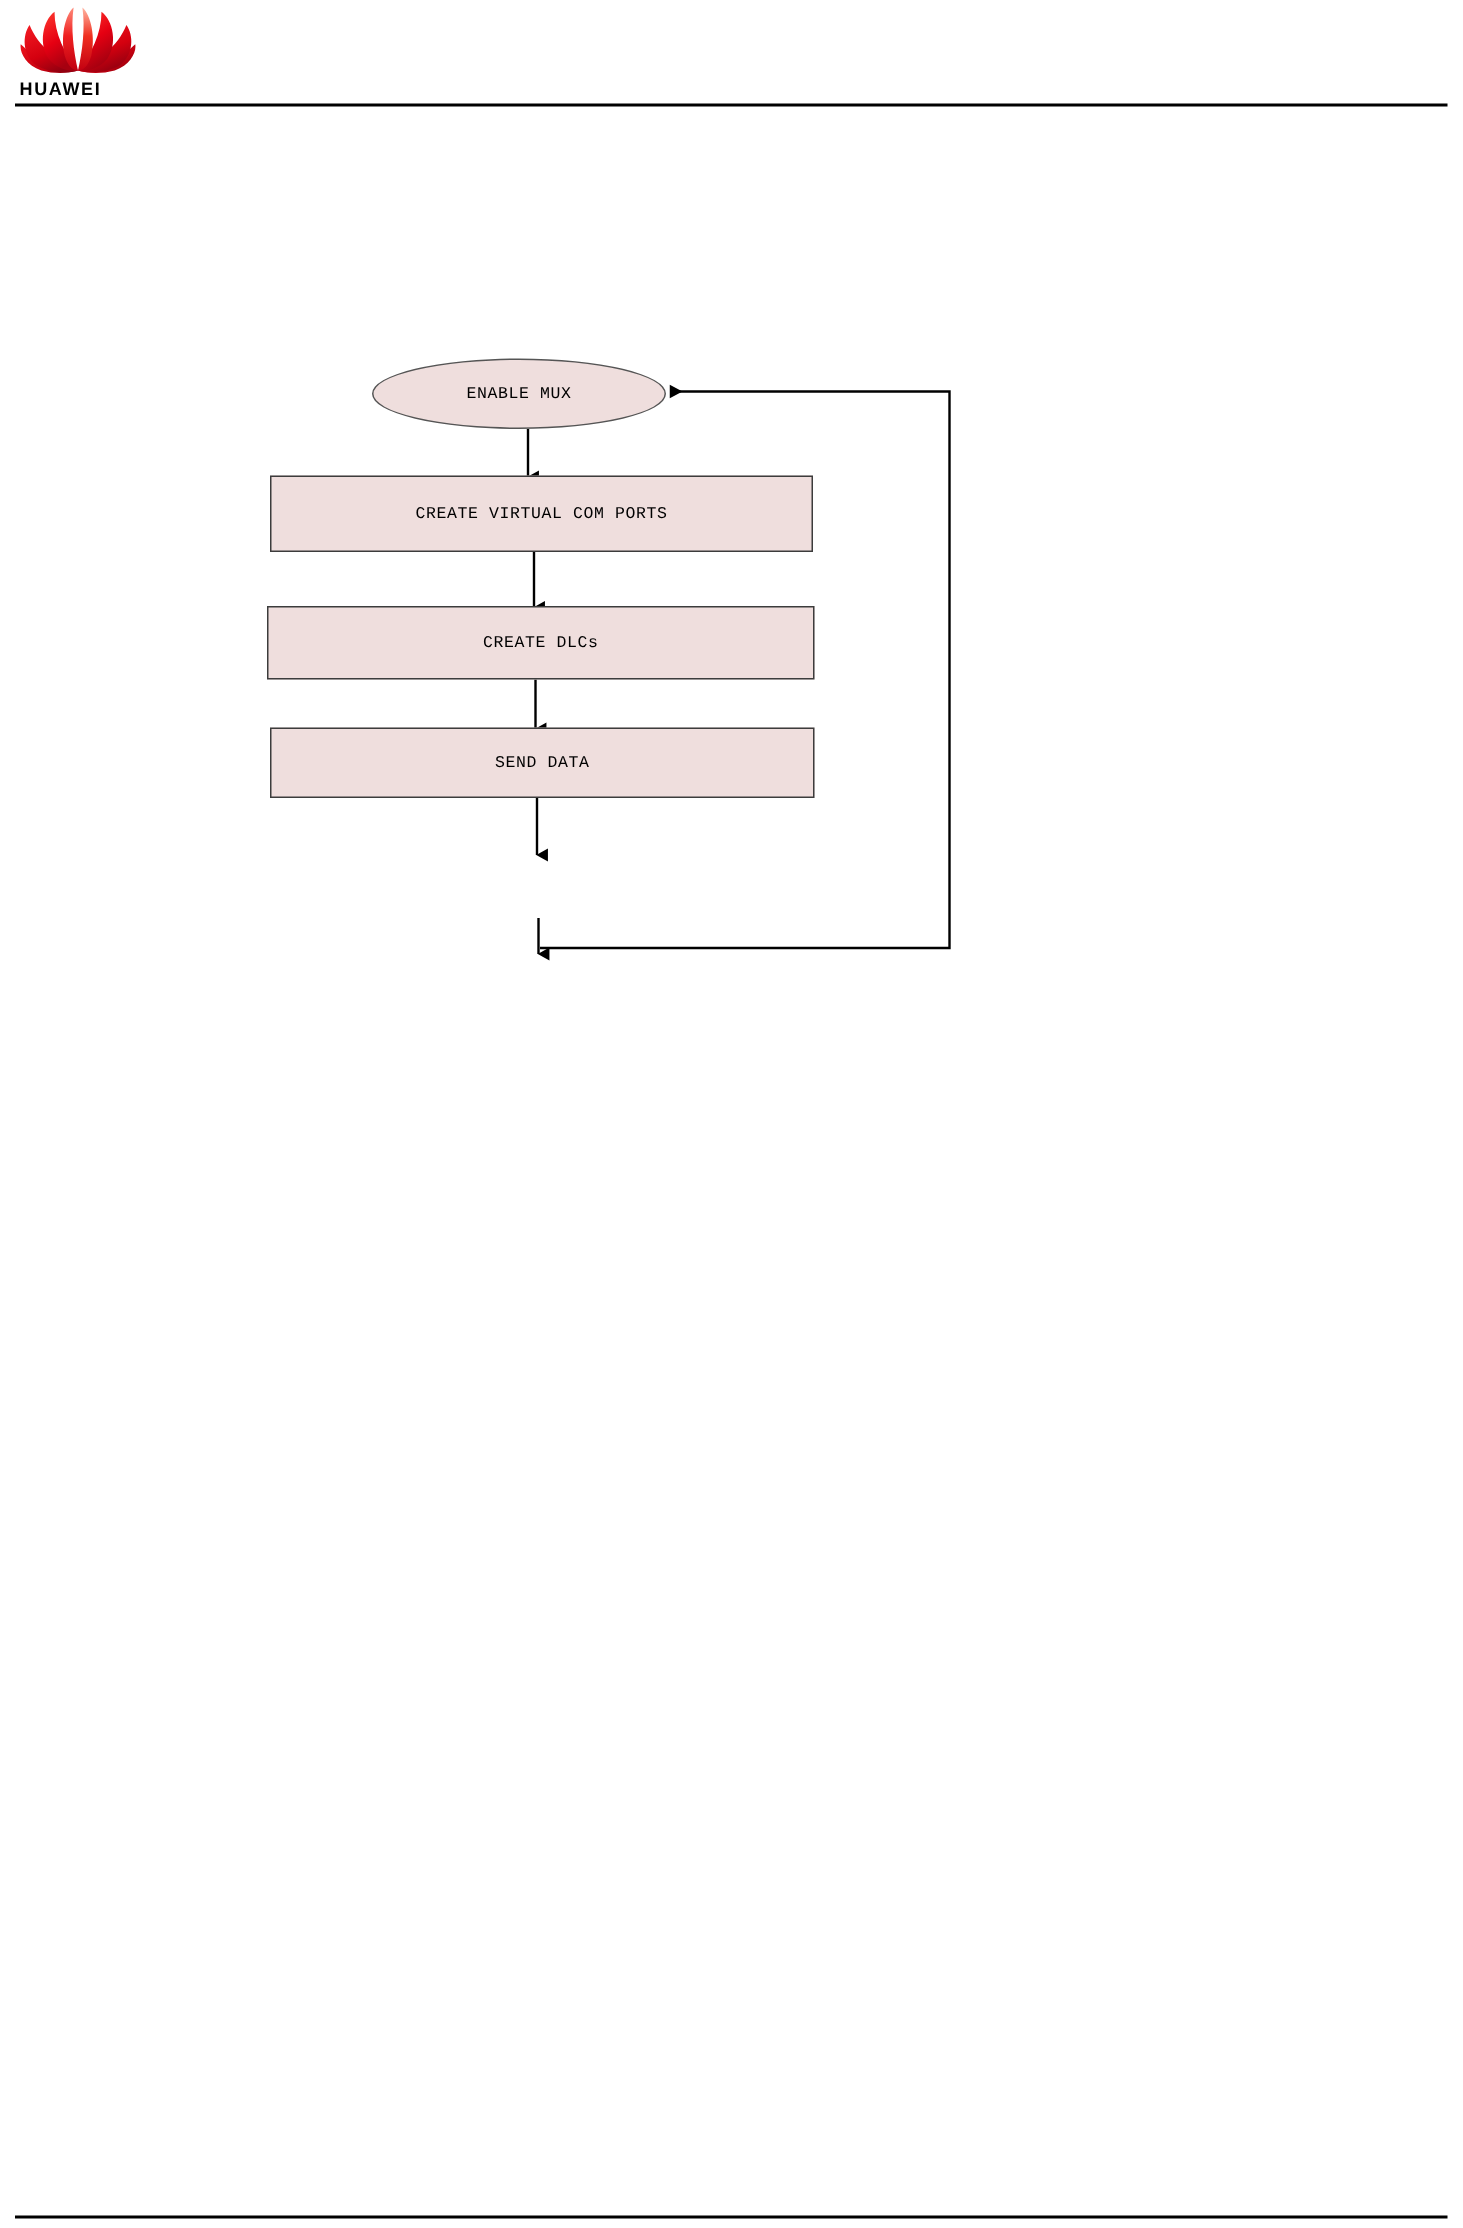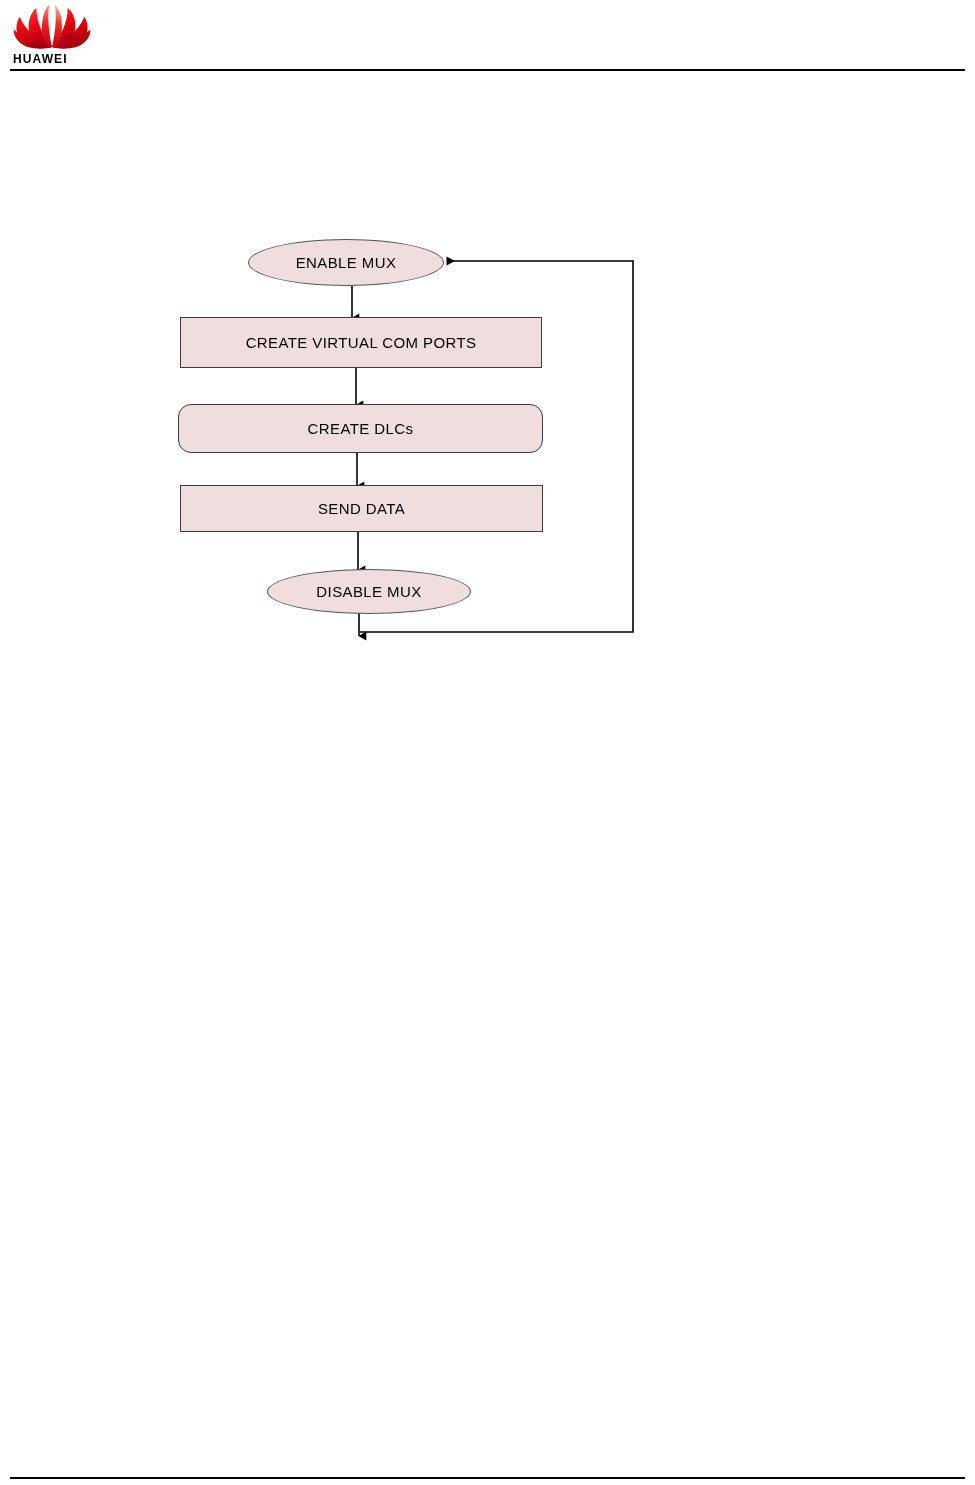--- a/index.html
+++ b/index.html
@@ -79,39 +79,39 @@
     height: 1485px;
   }
   .node {
     position: absolute;
     display: flex;
     align-items: center;
     justify-content: center;
     background: #efdedd;
     border: 1.5px solid #3c3c3c;
     color: #000000;
-    font-family: Liberation Sans, sans-serif;
-    font-size: 15px;
+    font-family: Liberation Mono, monospace;
+    font-size: 11px;
     letter-spacing: 0.4px;
     white-space: nowrap;
     box-sizing: border-box;
   }
   .node.terminator {
     border-radius: 50%;
     border: 1.5px solid #555555;
   }
   .node.process {
     border-radius: 0;
     justify-content: center;
   }
 
   
   #node-enable-mux       { left: 248px; top: 239px; width: 196px; height: 47px; }
   #node-create-com-ports { left: 180px; top: 317px; width: 362px; height: 51px; }
-  #node-create-dlcs      { left: 178px; top: 404px; width: 365px; height: 49px; border-radius: 13px; }
+  #node-create-dlcs      { left: 178px; top: 404px; width: 365px; height: 49px; }
   #node-send-data        { left: 180px; top: 485px; width: 363px; height: 47px; }
   #node-disable-mux      { left: 267px; top: 569px; width: 204px; height: 45px; }
 
   #flow-lines {
     position: absolute;
     left: 0;
     top: 0;
     width: 975px;
     height: 1485px;
     pointer-events: none;
@@ -210,18 +210,15 @@
   </div>
 
   <div class="node process" id="node-create-dlcs">
     <span>CREATE DLCs</span>
   </div>
 
   <div class="node process" id="node-send-data">
     <span>SEND DATA</span>
   </div>
 
-  <div class="node terminator" id="node-disable-mux">
-    <span>DISABLE MUX</span>
-  </div>
 </div>
 
 <div id="footer-rule"></div>
 
 </body></html>

